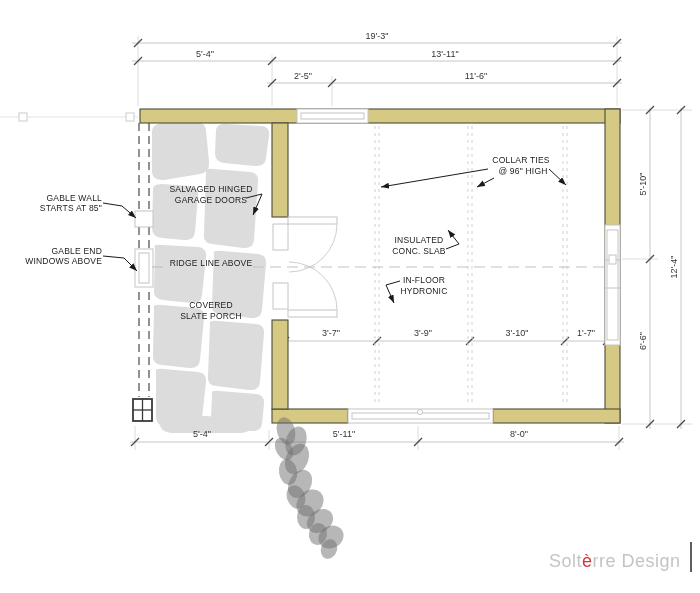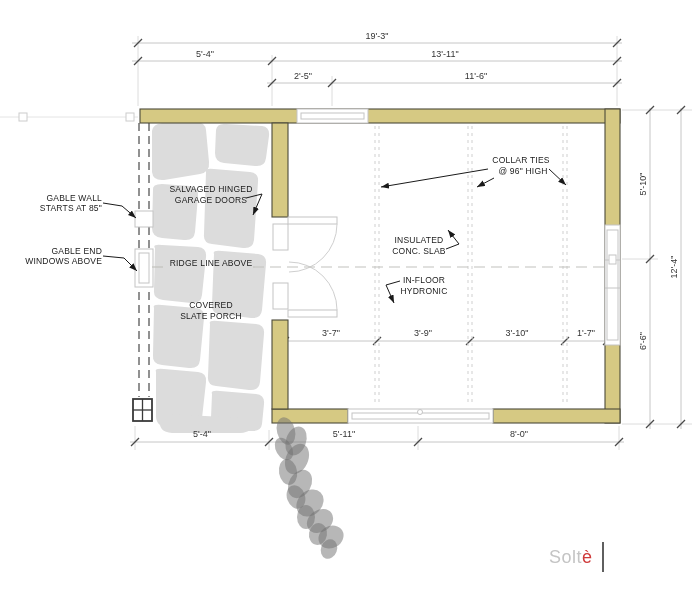--- a/index.html
+++ b/index.html
@@ -28,21 +28,21 @@
   .winline{stroke:var(--win_line);stroke-width:1;fill:#ffffff;}
   .doorpart{fill:#ffffff;stroke:#c4c4c4;stroke-width:1;}
   .doorarc{fill:none;stroke:#cfcfcf;stroke-width:1;}
   .ctie{stroke:var(--dash_light);stroke-width:1;stroke-dasharray:3,4;}
   .ridge{stroke:var(--ridge);stroke-width:1.2;stroke-dasharray:11,6;}
   .gdash{stroke:var(--dash_dark);stroke-width:1.5;stroke-dasharray:8,5;}
   .refline{stroke:#e4e4e4;stroke-width:1;}
   .refsq{fill:#ffffff;stroke:#cccccc;stroke-width:1;}
   .post{fill:#ffffff;stroke:#3a3a3a;stroke-width:1.8;}
   .postline{stroke:#3a3a3a;stroke-width:1.3;}
-  .logo{position:absolute;left:549px;top:542px;display:flex;align-items:center;
+  .logo{position:absolute;left:549px;top:542px;display:flex;align-items:flex-end;
         font-size:18px;color:var(--logo_gray);letter-spacing:.5px;white-space:pre;}
   .logo .accent{color:var(--logo_red);}
   .logo .bar{display:inline-block;width:2px;height:30px;background:var(--logo_bar);margin-left:9px;}
 </style>
 </head>
 <body>
 
 <div class="canvas">
 <svg width="700" height="593" viewBox="0 0 700 593">
   <defs>
@@ -241,16 +241,16 @@
     <text class="ann t-mid" x="521" y="163">COLLAR TIES</text>
     <text class="ann t-mid" x="523" y="174">@ 96" HIGH</text>
     <text class="ann t-mid" x="419" y="243">INSULATED</text>
     <text class="ann t-mid" x="419" y="254">CONC. SLAB</text>
     <text class="ann t-mid" x="424" y="283">IN-FLOOR</text>
     <text class="ann t-mid" x="424" y="294">HYDRONIC</text>
   </g>
 </svg>
 
 <div class="logo">
-  <span>Solt</span><span class="accent">è</span>
+  <span>Solt</span><span class="accent">è</span><span>rre Design</span>
   <span class="bar"></span>
 </div>
 </div>
 
 </body></html>

